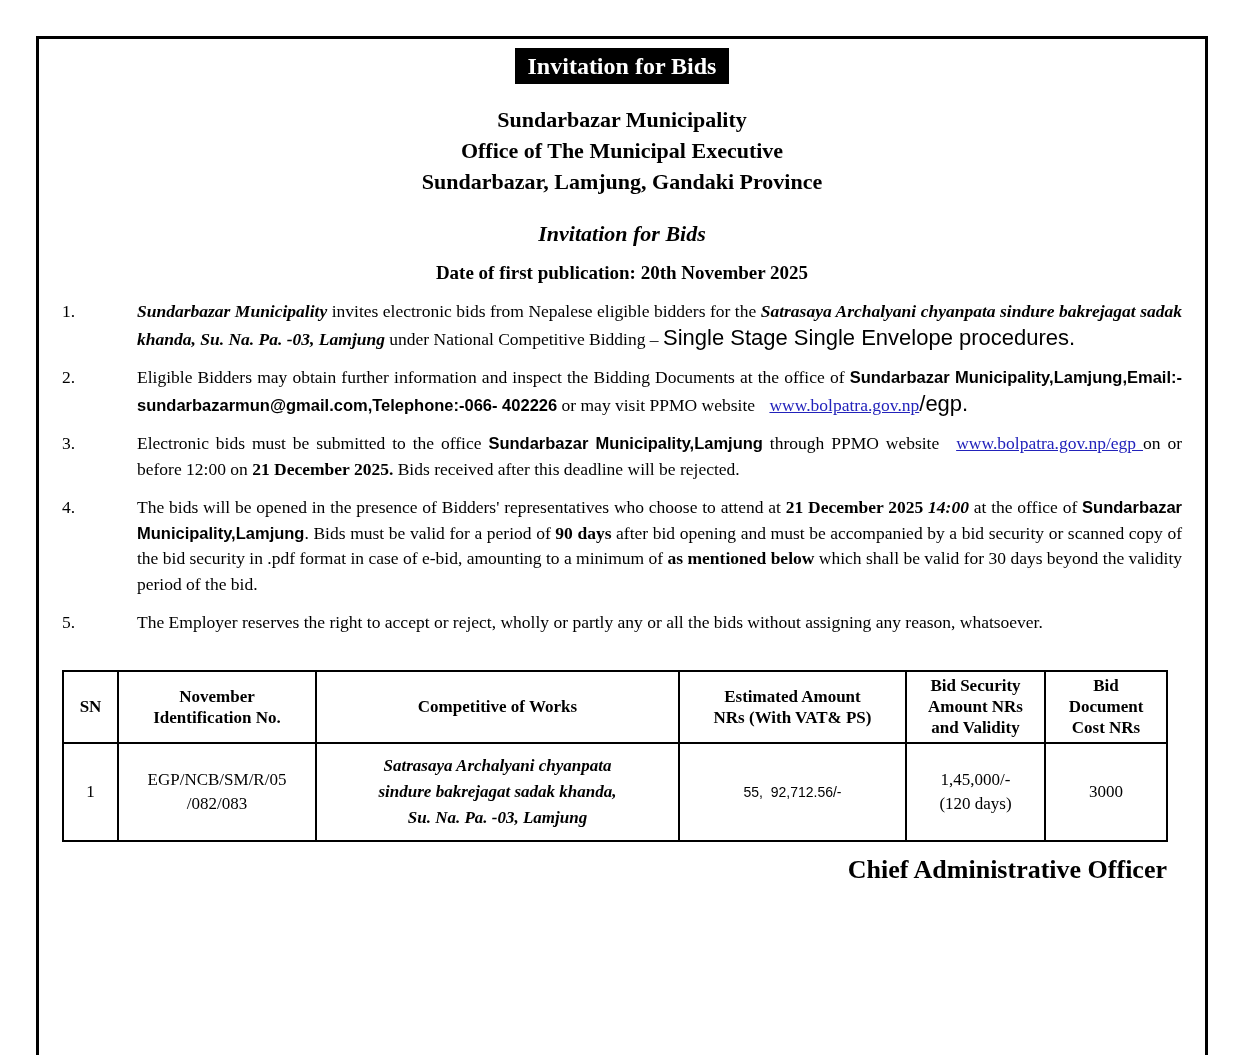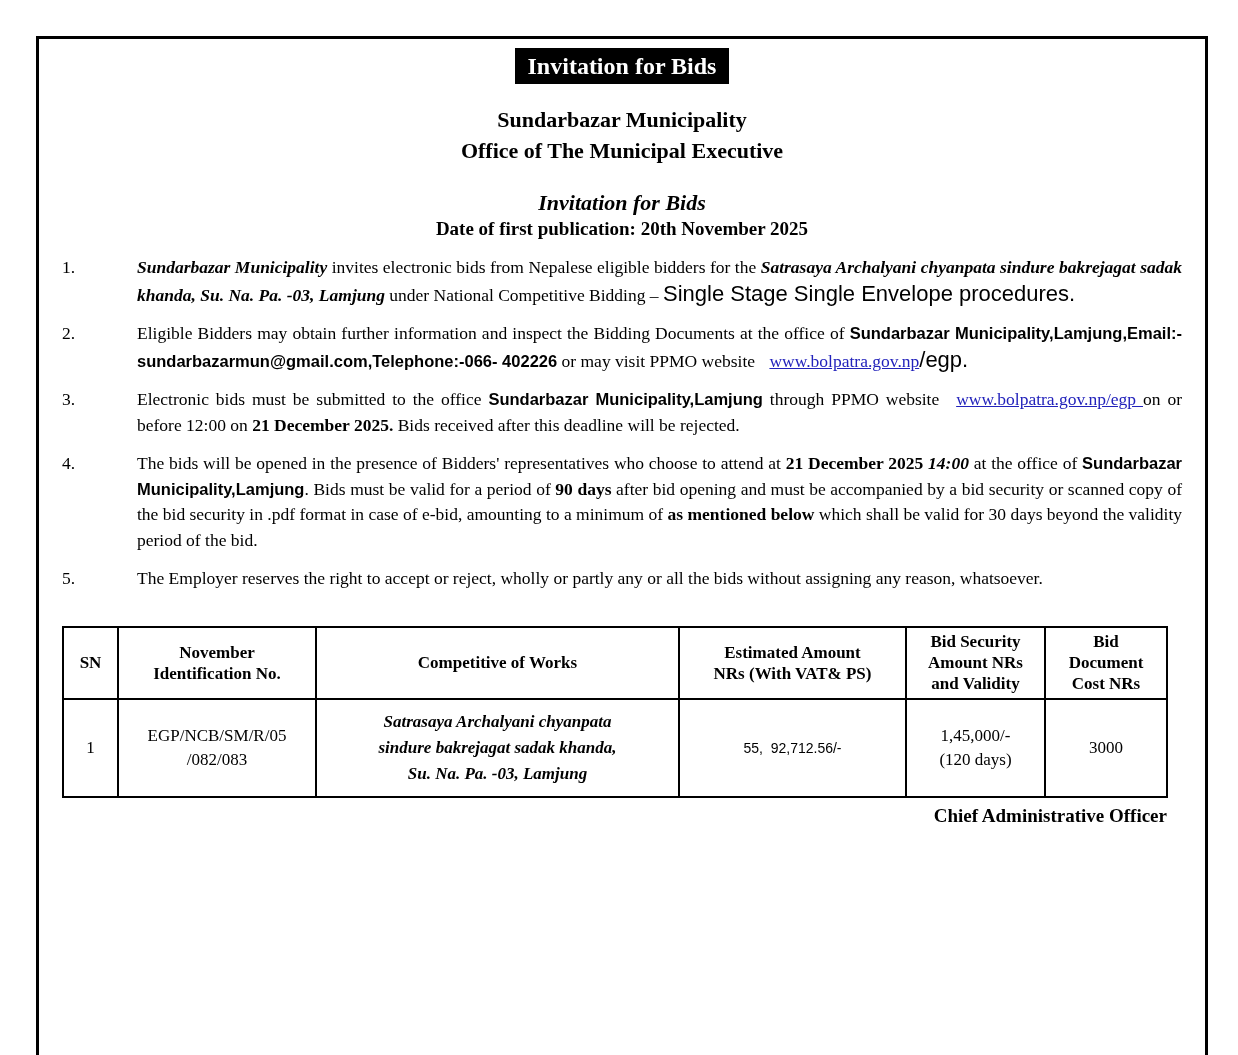--- a/index.html
+++ b/index.html
@@ -38,21 +38,21 @@
   }
   .subtitle {
     margin-top: 23px;
     text-align: center;
     font-weight: bold;
     font-style: italic;
     font-size: 22px;
     line-height: 27px;
   }
   .pubdate {
-    margin-top: 1px;
+    margin-top: 14px;
     text-align: center;
     font-weight: bold;
     font-size: 19px;
     line-height: 23px;
   }
   .notice-list { margin-top: 15px; }
   .notice-item {
     display: flex;
     margin-bottom: 13px;
     font-size: 17.5px;
@@ -84,40 +84,41 @@
     box-sizing: border-box;
     font-size: 17px;
   }
   .bids-table thead tr { height: 72px; }
   .bids-table tbody tr { height: 98px; }
   .bids-table th { font-weight: bold; line-height: 21px; }
   td.col-desc { font-weight: bold; font-style: italic; line-height: 26px; }
   td.col-amount { font-family: Liberation Sans, sans-serif; font-size: 14px; }
   td.col-contract, td.col-security { line-height: 24px; text-align: center; }
   .signature {
-    margin-top: 5px;
+    margin-top: 15px;
     text-align: right;
     padding-right: 15px;
     font-weight: bold;
-    font-size: 19px;
+    font-size: 26px;
     line-height: 26px;
   }
 </style>
 </head>
 <body>
 
 <div class="page-frame">
 
   <div class="banner-wrap">
     <span class="banner">Invitation for Bids</span>
   </div>
 
   <div class="org-block">
     <div>Sundarbazar Municipality</div>
     <div>Office of The Municipal Executive</div>
+    <div>Sundarbazar, Lamjung, Gandaki Province</div>
   </div>
 
   <div class="subtitle">Invitation for Bids</div>
 
   <div class="pubdate">Date of first publication: 20th November 2025</div>
 
   <div class="notice-list" id="notice-list">
       <div class="notice-item">
         <div class="item-num">1.</div>
         <div class="item-body"><span class="sg sg-bi">Sundarbazar Municipality</span><span class="sg"> invites  electronic bids from Nepalese eligible bidders for the </span><span class="sg sg-bi">Satrasaya Archalyani chyanpata sindure bakrejagat sadak khanda, Su. Na. Pa. -03, Lamjung</span><span class="sg"> under National Competitive Bidding – </span><span class="sg sg-sans">Single Stage Single Envelope procedures.</span></div>

